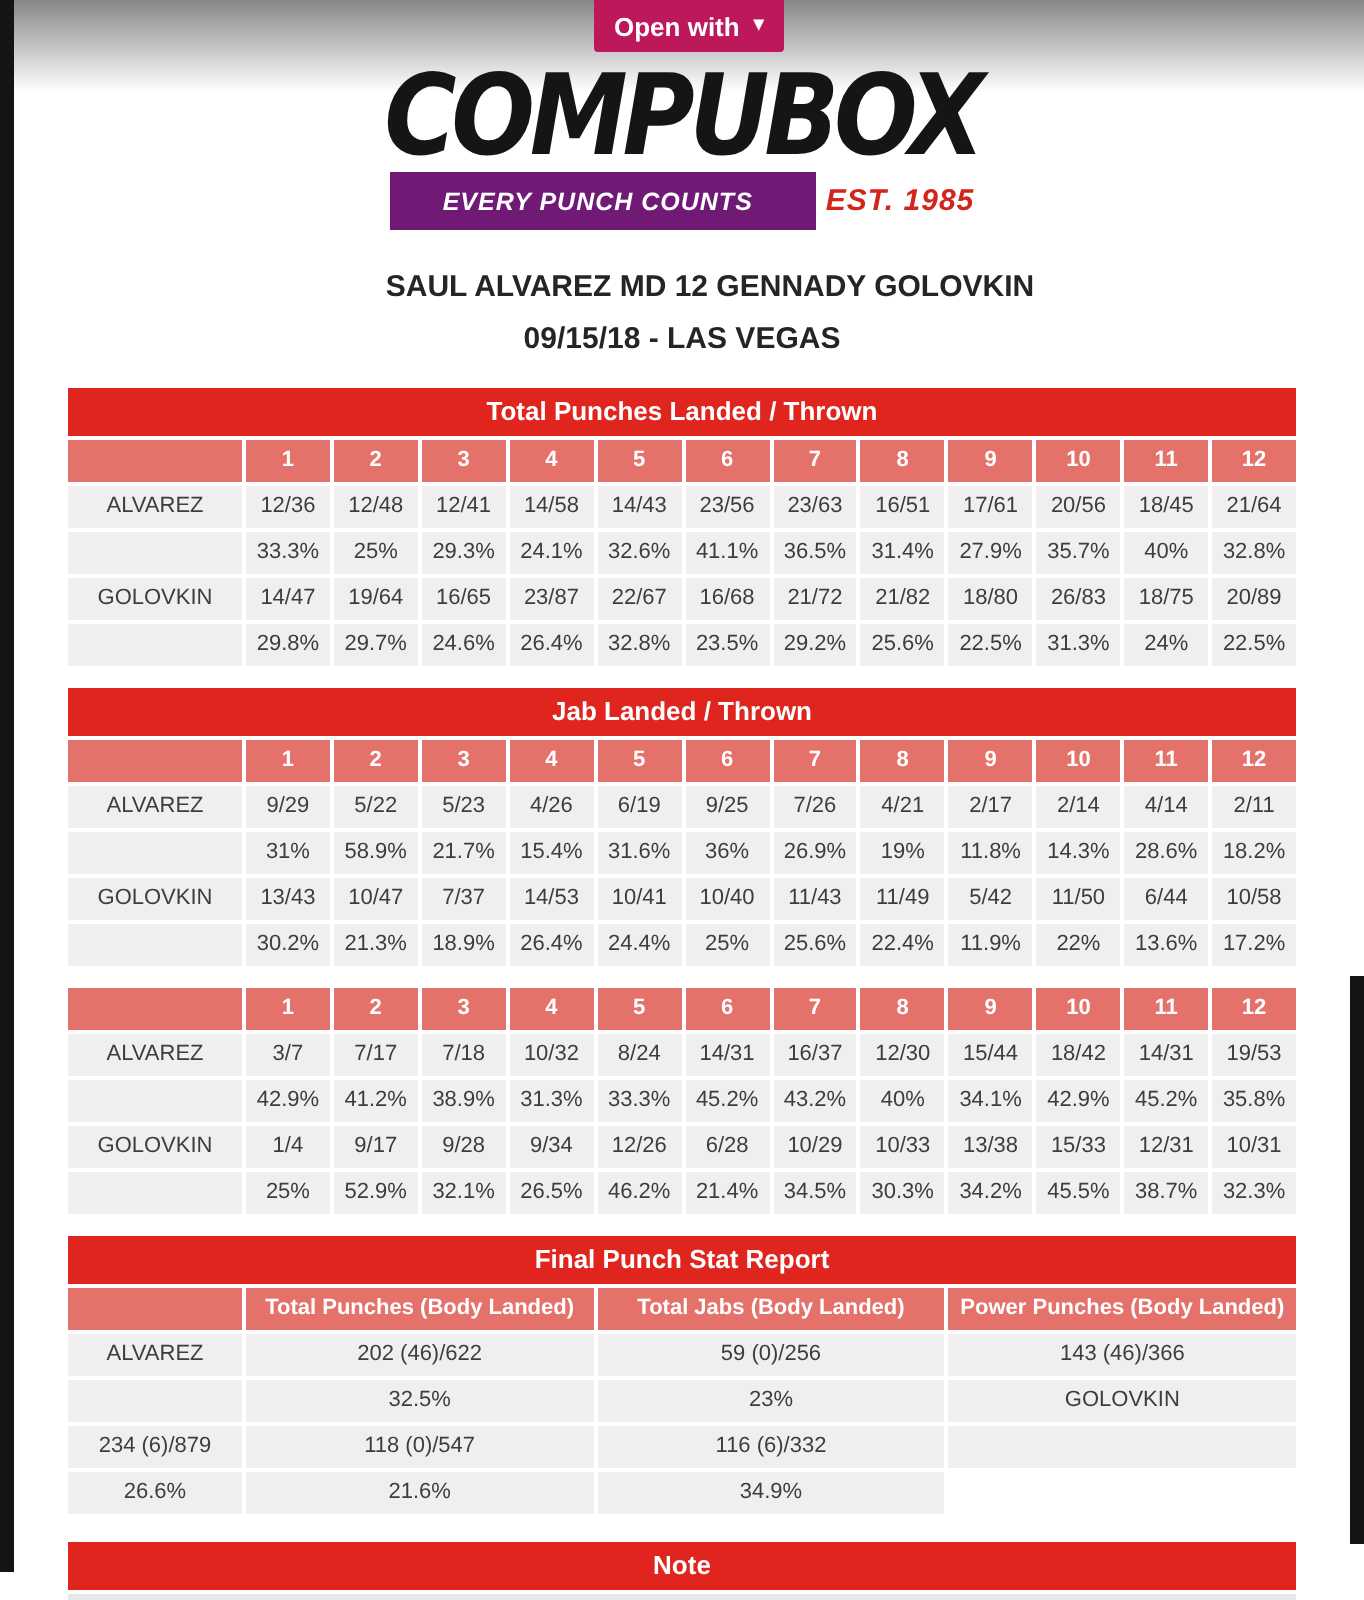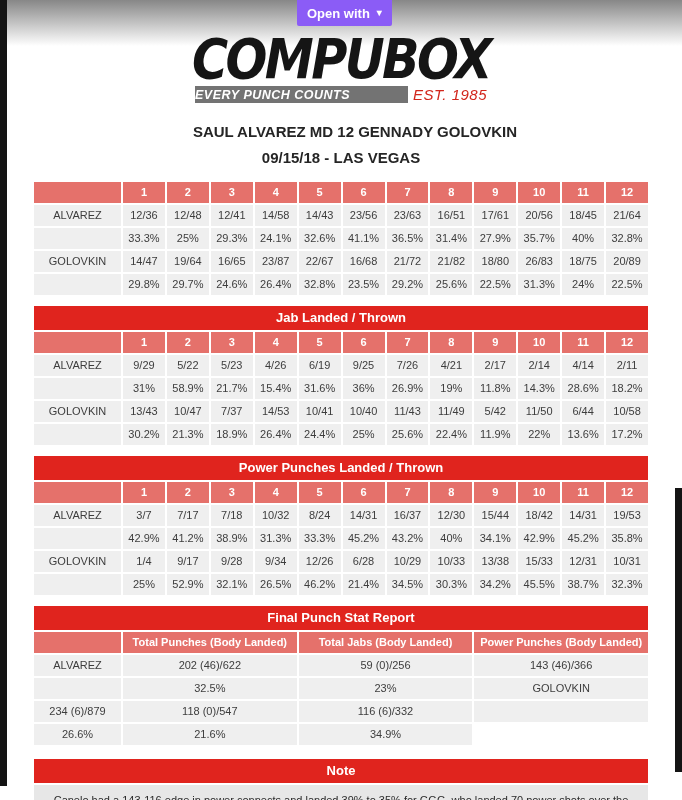--- a/index.html
+++ b/index.html
@@ -6,38 +6,38 @@
   body{
     width:682px;height:800px;position:relative;overflow:hidden;
     background:#ffffff;font-family:"Liberation Sans", sans-serif;
   }
   .left-edge{position:absolute;left:0;top:0;width:7px;height:786px;background:#141414;z-index:6;}
   .right-edge{position:absolute;right:0;top:488px;width:7px;height:284px;background:#141414;z-index:6;}
   .top-gradient{position:absolute;top:0;left:0;width:682px;height:46px;
     background:linear-gradient(to bottom,#878787,rgba(255,255,255,0));pointer-events:none;z-index:4;}
   .open-with{
     position:absolute;top:0;left:calc(50% - 44px);min-width:88px;height:26px;z-index:7;
-    background:#8b5cf6;color:#fff;border:0;border-radius:0 0 2px 2px;
+    background:#be185d;color:#fff;border:0;border-radius:0 0 2px 2px;
     font-family:"Liberation Sans",sans-serif;font-size:13px;font-weight:bold;
     display:flex;align-items:center;justify-content:center;gap:7px;padding:0 10px;cursor:pointer;
   }
   .open-with .caret{font-size:10px;line-height:1;}
   .logo{position:relative;z-index:5;text-align:center;padding-top:32px;}
   .logo-word{
     font-family:"DejaVu Sans",sans-serif;font-weight:bold;font-style:italic;
     font-size:56px;line-height:0.95;color:#151515;letter-spacing:-3px;
     transform:scaleX(.88);transform-origin:center;
   }
   .logo-tagline{display:flex;align-items:center;justify-content:center;margin-top:1px;}
   .tag-bar{
-    background:#737373;height:17px;width:208px;display:flex;align-items:center;
-    justify-content:flex-start;padding-right:5px;
+    background:#701a75;height:29px;width:208px;display:flex;align-items:center;
+    justify-content:center;padding-right:5px;
   }
   .tag-bar span{color:#fff;font-weight:bold;font-style:italic;font-size:12.5px;letter-spacing:.5px;white-space:nowrap;}
-  .est{color:#d2261c;font-weight:normal;font-style:italic;font-size:15px;margin-left:5px;letter-spacing:.5px;}
+  .est{color:#d2261c;font-weight:bold;font-style:italic;font-size:15px;margin-left:5px;letter-spacing:.5px;}
   .fight-title{margin-top:20px;text-align:center;font-size:15px;font-weight:bold;color:#252525;margin-left:28px;}
   .fight-sub{margin-top:9px;text-align:center;font-size:15px;font-weight:bold;color:#252525;}
   #tables{margin-top:16px;}
   .tbl{width:614px;margin:0 auto 11px auto;}
   .tbl-title{
     background:#e0241e;color:#fff;font-weight:bold;font-size:13px;text-align:center;
     padding:4px 0 5px 0;margin-bottom:2px;
   }
   .grid{display:grid;grid-template-columns:87px repeat(12,1fr);gap:2px;background:#fff;}
   .grid.final{grid-template-columns:87px repeat(3,1fr);border-radius:24px;}
@@ -71,20 +71,21 @@
     </div>
     <span class="est">EST. 1985</span>
   </div>
 </div>
 
 <div class="fight-title">SAUL ALVAREZ MD 12 GENNADY GOLOVKIN</div>
 <div class="fight-sub">09/15/18 - LAS VEGAS</div>
 
 <div id="tables">
     <div class="tbl">
+      <div class="tbl-title">Total Punches Landed / Thrown</div>
       <div class="grid">
         <div class="cell hdr"></div>
         <div class="cell hdr">1</div>
         <div class="cell hdr">2</div>
         <div class="cell hdr">3</div>
         <div class="cell hdr">4</div>
         <div class="cell hdr">5</div>
         <div class="cell hdr">6</div>
         <div class="cell hdr">7</div>
         <div class="cell hdr">8</div>
@@ -210,21 +211,20 @@
         <div class="cell">25%</div>
         <div class="cell">25.6%</div>
         <div class="cell">22.4%</div>
         <div class="cell">11.9%</div>
         <div class="cell">22%</div>
         <div class="cell">13.6%</div>
         <div class="cell">17.2%</div>
       </div>
     </div>
     <div class="tbl">
-      <div class="tbl-title">Power Punches Landed / Thrown</div>
       <div class="grid">
         <div class="cell hdr"></div>
         <div class="cell hdr">1</div>
         <div class="cell hdr">2</div>
         <div class="cell hdr">3</div>
         <div class="cell hdr">4</div>
         <div class="cell hdr">5</div>
         <div class="cell hdr">6</div>
         <div class="cell hdr">7</div>
         <div class="cell hdr">8</div>

